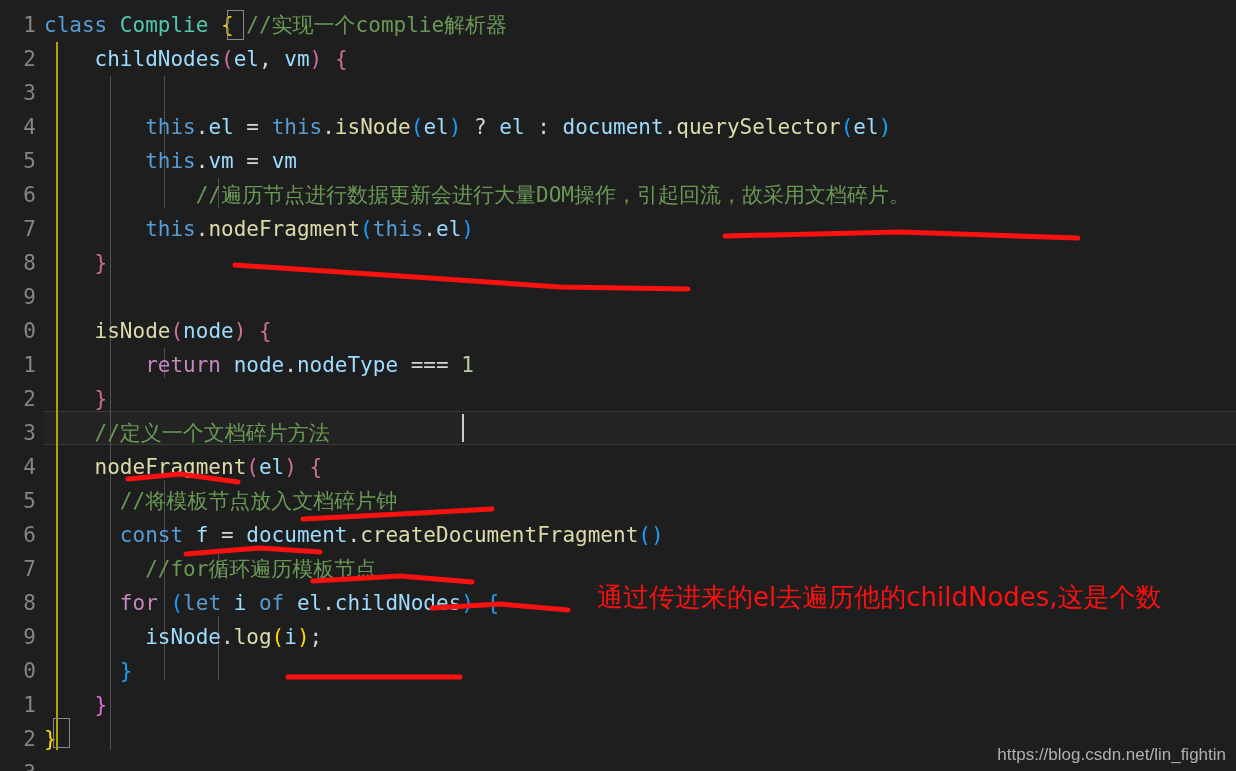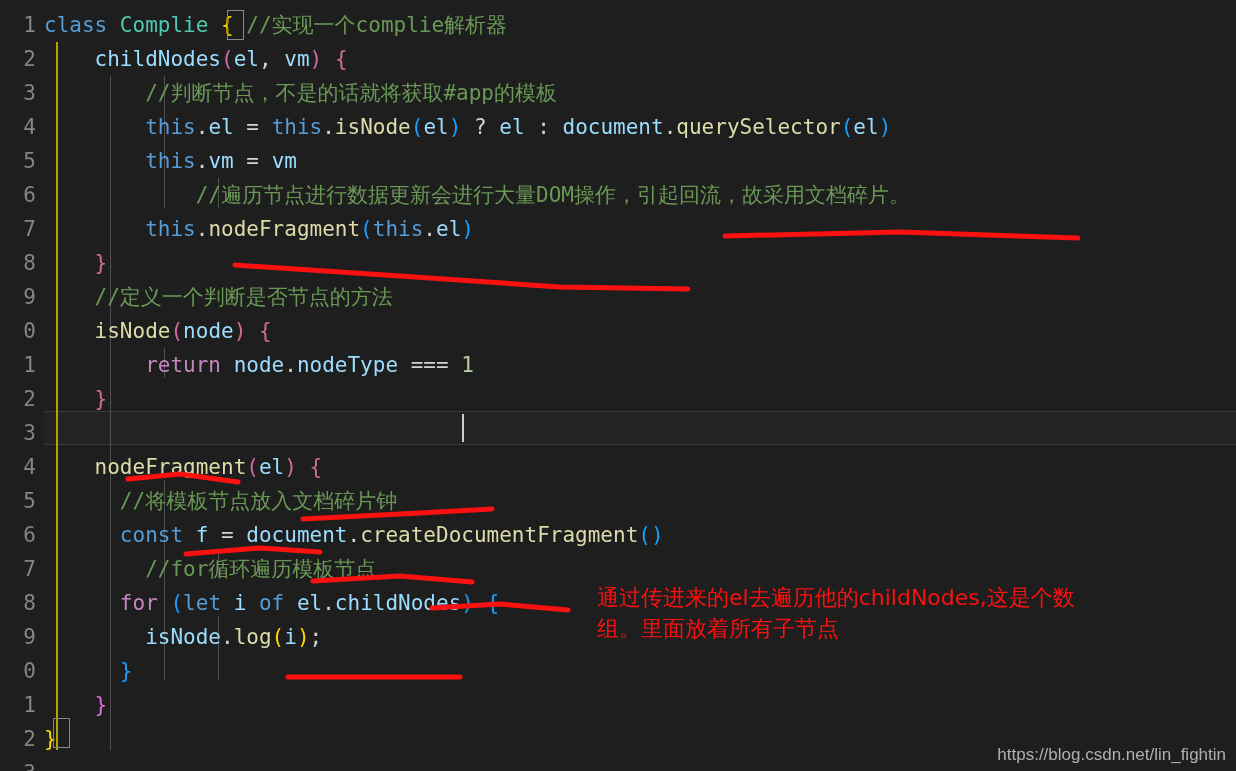--- a/index.html
+++ b/index.html
@@ -110,21 +110,21 @@
   #annotations {
     position:absolute; left:0; top:0;
     width:1236px; height:771px;
     z-index:6;
     pointer-events:none;
   }
   .note {
     position:absolute;
     color:#fc1010;
     font-family:"DejaVu Sans", sans-serif;
-    font-size:22px;
+    font-size:26px;
     line-height:31px;
     white-space:pre;
     z-index:6;
   }
 
   
   #watermark {
     position:absolute;
     right:10px; bottom:6px;
     color:#b0b0b0;
@@ -175,31 +175,31 @@
       <div class="ln" style="top: 620px;">9</div>
       <div class="ln" style="top: 654px;">0</div>
       <div class="ln" style="top: 688px;">1</div>
       <div class="ln" style="top: 722px;">2</div>
       <div class="ln" style="top: 756px;">3</div>
     </div>
 
   <div id="code">
       <div class="line" style="top: 8px; left: 44px;"><span class="txt kw">class </span><span class="txt typ">Complie </span><span class="txt ylw">{</span><span class="txt op"> </span><span class="txt cmt">//实现一个complie解析器</span></div>
       <div class="line" style="top: 42px; left: 44px;"><span class="txt op">    </span><span class="txt var">childNodes</span><span class="txt pnk">(</span><span class="txt var">el</span><span class="txt op">, </span><span class="txt var">vm</span><span class="txt pnk">)</span><span class="txt op"> </span><span class="txt pnk">{</span></div>
-      <div class="line" style="top: 76px; left: 44px;"><span class="txt op">        </span><span class="txt cmt">//判断节点，不是的话就将获取#app的模板</span></div>
+      <div class="line" style="top: 76px; left: 44px;"><span class="txt op">        </span></div>
       <div class="line" style="top: 110px; left: 44px;"><span class="txt op">        </span><span class="txt kw">this</span><span class="txt op">.</span><span class="txt var">el</span><span class="txt op"> = </span><span class="txt kw">this</span><span class="txt op">.</span><span class="txt fn">isNode</span><span class="txt blu">(</span><span class="txt var">el</span><span class="txt blu">)</span><span class="txt op"> ? </span><span class="txt var">el</span><span class="txt op"> : </span><span class="txt var">document</span><span class="txt op">.</span><span class="txt fn">querySelector</span><span class="txt blu">(</span><span class="txt var">el</span><span class="txt blu">)</span></div>
       <div class="line" style="top: 144px; left: 44px;"><span class="txt op">        </span><span class="txt kw">this</span><span class="txt op">.</span><span class="txt var">vm</span><span class="txt op"> = </span><span class="txt var">vm</span></div>
       <div class="line" style="top: 178px; left: 44px;"><span class="txt op">            </span><span class="txt cmt">//遍历节点进行数据更新会进行大量DOM操作，引起回流，故采用文档碎片。</span></div>
       <div class="line" style="top: 212px; left: 44px;"><span class="txt op">        </span><span class="txt kw">this</span><span class="txt op">.</span><span class="txt fn">nodeFragment</span><span class="txt blu">(</span><span class="txt kw">this</span><span class="txt op">.</span><span class="txt var">el</span><span class="txt blu">)</span></div>
       <div class="line" style="top: 246px; left: 44px;"><span class="txt op">    </span><span class="txt pnk">}</span></div>
-      <div class="line" style="top: 280px; left: 44px;"><span class="txt op">    </span><span class="txt cmt">//定义一个判断是否节点的方法</span></div>
+      <div class="line" style="top: 280px; left: 44px;"><span class="txt op">    </span></div>
       <div class="line" style="top: 314px; left: 44px;"><span class="txt op">    </span><span class="txt fn">isNode</span><span class="txt pnk">(</span><span class="txt var">node</span><span class="txt pnk">)</span><span class="txt op"> </span><span class="txt pnk">{</span></div>
       <div class="line" style="top: 348px; left: 44px;"><span class="txt op">        </span><span class="txt kw2">return </span><span class="txt var">node</span><span class="txt op">.</span><span class="txt var">nodeType</span><span class="txt op"> === </span><span class="txt num">1</span></div>
       <div class="line" style="top: 382px; left: 44px;"><span class="txt op">    </span><span class="txt pnk">}</span></div>
-      <div class="line" style="top: 416px; left: 44px;"><span class="txt op">    </span></div>
+      <div class="line" style="top: 416px; left: 44px;"><span class="txt op">    </span><span class="txt cmt">//定义一个文档碎片方法 </span></div>
       <div class="line" style="top: 450px; left: 44px;"><span class="txt op">    </span><span class="txt fn">nodeFragment</span><span class="txt pnk">(</span><span class="txt var">el</span><span class="txt pnk">)</span><span class="txt op"> </span><span class="txt pnk">{</span></div>
       <div class="line" style="top: 484px; left: 44px;"><span class="txt op">      </span><span class="txt cmt">//将模板节点放入文档碎片钟</span></div>
       <div class="line" style="top: 518px; left: 44px;"><span class="txt op">      </span><span class="txt kw">const </span><span class="txt var">f</span><span class="txt op"> = </span><span class="txt var">document</span><span class="txt op">.</span><span class="txt fn">createDocumentFragment</span><span class="txt blu">()</span></div>
       <div class="line" style="top: 552px; left: 44px;"><span class="txt op">        </span><span class="txt cmt">//for循环遍历模板节点</span></div>
       <div class="line" style="top: 586px; left: 44px;"><span class="txt op">      </span><span class="txt kw2">for </span><span class="txt blu">(</span><span class="txt kw">let </span><span class="txt var">i</span><span class="txt kw"> of </span><span class="txt var">el</span><span class="txt op">.</span><span class="txt var">childNodes</span><span class="txt blu">)</span><span class="txt op"> </span><span class="txt blu">{</span></div>
       <div class="line" style="top: 620px; left: 44px;"><span class="txt op">        </span><span class="txt var">isNode</span><span class="txt op">.</span><span class="txt fn">log</span><span class="txt ylw">(</span><span class="txt var">i</span><span class="txt ylw">)</span><span class="txt op">;</span></div>
       <div class="line" style="top: 654px; left: 44px;"><span class="txt op">      </span><span class="txt blu">}</span></div>
       <div class="line" style="top: 688px; left: 44px;"><span class="txt op">    </span><span class="txt pur">}</span></div>
       <div class="line" style="top: 722px; left: 44px;"><span class="txt op"></span><span class="txt ylw">}</span></div>
       <div class="line" style="top: 756px; left: 44px;"></div>
@@ -212,17 +212,16 @@
       <polyline points="235,265 400,276 560,287 688,289" fill="none" stroke="#fc1010" stroke-width="5" stroke-linecap="round" stroke-linejoin="round"></polyline>
       <polyline points="128,479 180,474 238,482" fill="none" stroke="#fc1010" stroke-width="5" stroke-linecap="round" stroke-linejoin="round"></polyline>
       <polyline points="303,519 420,513 492,509" fill="none" stroke="#fc1010" stroke-width="5" stroke-linecap="round" stroke-linejoin="round"></polyline>
       <polyline points="186,554 260,548 320,552" fill="none" stroke="#fc1010" stroke-width="5" stroke-linecap="round" stroke-linejoin="round"></polyline>
       <polyline points="313,581 400,576 472,582" fill="none" stroke="#fc1010" stroke-width="5" stroke-linecap="round" stroke-linejoin="round"></polyline>
       <polyline points="432,608 500,604 568,610" fill="none" stroke="#fc1010" stroke-width="5" stroke-linecap="round" stroke-linejoin="round"></polyline>
       <polyline points="288,677 370,677 460,677" fill="none" stroke="#fc1010" stroke-width="5" stroke-linecap="round" stroke-linejoin="round"></polyline>
     </svg>
 
   <div class="note" style="left:597px; top:582px;">通过传进来的el去遍历他的childNodes,这是个数</div>
-  <div class="note" style="left:597px; top:613px;">组。里面放着所有子节点</div>
 
   <div id="watermark">https://blog.csdn.net/lin_fightin</div>
 
 </div>
 
 </body></html>

